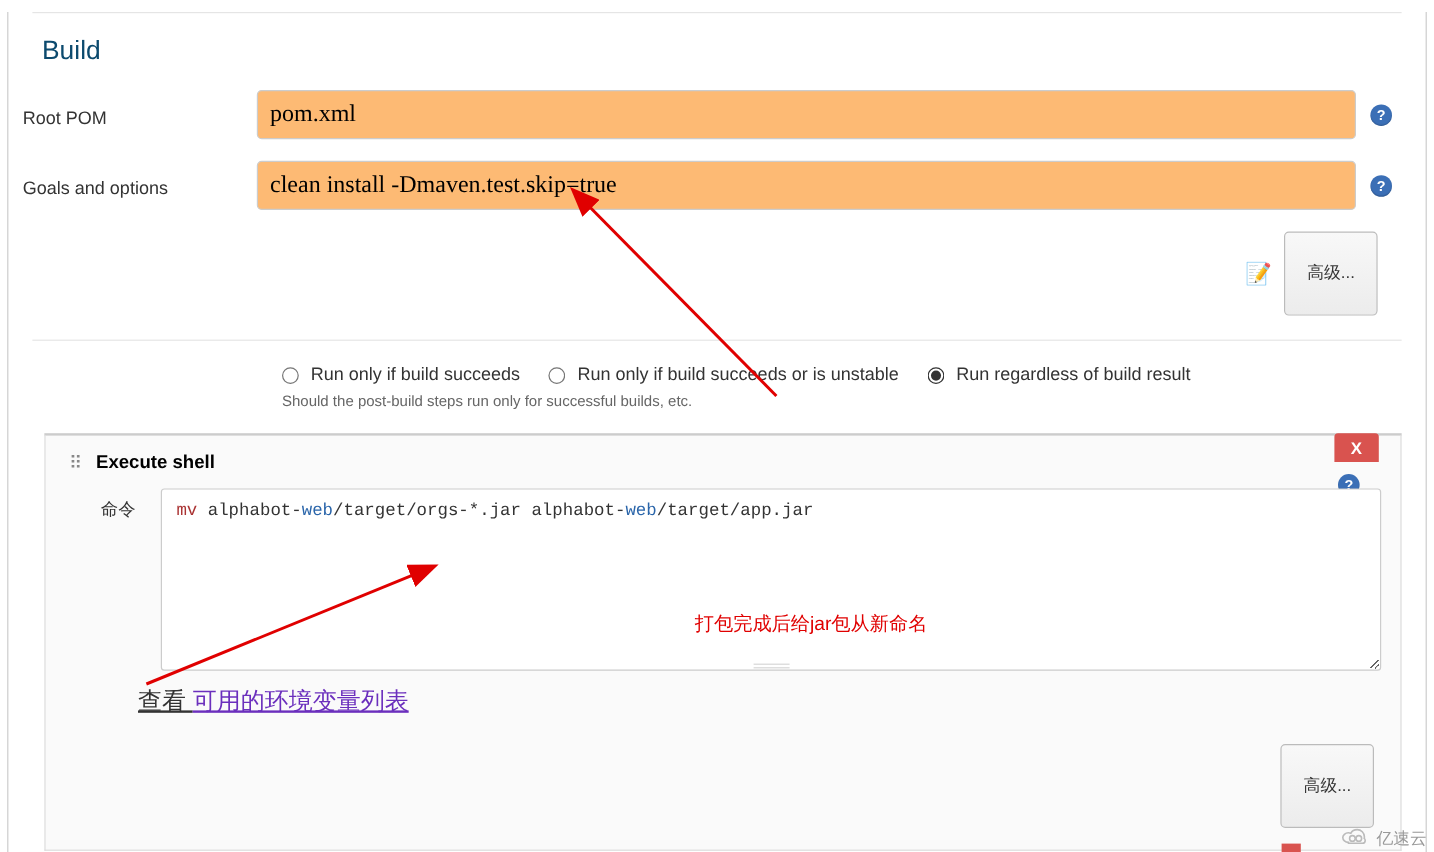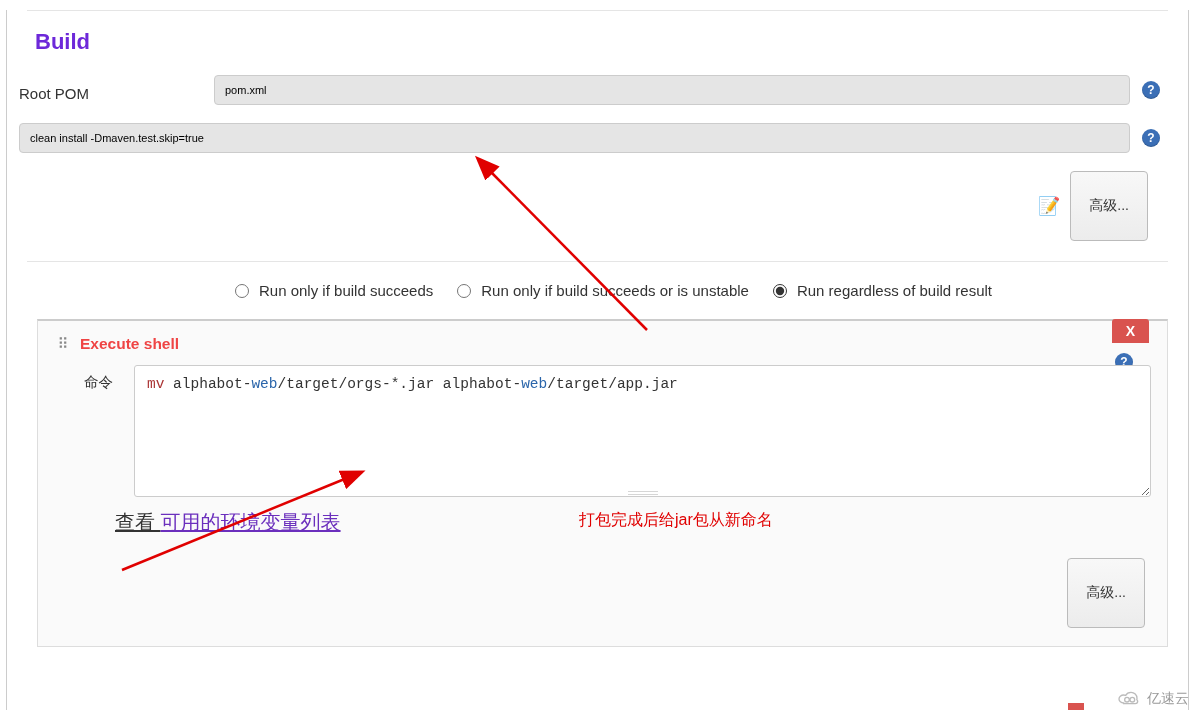--- a/index.html
+++ b/index.html
@@ -20,45 +20,46 @@
       padding: 0 0 20px 0;
       height: 710px;
       position: relative;
     }
     .top-divider {
       border-top: 1px solid #e5e5e5;
       margin: 10px 20px 0 20px;
     }
     .section-title {
       font-size: 22px;
-      font-weight: bold;
-      color: #6d28d9;
+      font-weight: normal;
+      color: #0c4a6e;
       margin: 18px 0 20px 28px;
     }
     .form-row {
       display: flex;
       align-items: center;
       margin: 0 20px 18px 12px;
       gap: 0;
     }
     .form-label {
       width: 195px;
       font-size: 15px;
       color: #333;
       font-weight: normal;
       padding-top: 6px;
     }
     .form-input {
       flex: 1;
       padding: 8px 10px;
-      font-size: 11px;
+      font-size: 20px;
       border: 1px solid #ccc;
       border-radius: 4px;
-      background: #e5e5e5;
+      background: #fdba74;
       margin-right: 12px;
+      font-family: Liberation Serif, serif;
     }
     .help-icon {
       width: 18px;
       height: 18px;
       border-radius: 50%;
       background: #3b6fb6;
       color: #fff;
       font-size: 12px;
       font-weight: bold;
       display: inline-flex;
@@ -145,21 +146,21 @@
       justify-content: center;
       color: #888;
       font-size: 15px;
       margin-right: 10px;
       cursor: move;
       letter-spacing: -2px;
     }
     .step-title {
       font-weight: bold;
       font-size: 15.5px;
-      color: #ef4444;
+      color: #000000;
     }
     .delete-btn {
       position: absolute;
       top: -2px;
       right: 18px;
       background: #d9534f;
       color: #fff;
       border: none;
       border-radius: 3px 3px 0 0;
       padding: 4px 14px;
@@ -178,21 +179,21 @@
       margin: 0 0 12px 30px;
     }
     .cmd-label {
       width: 50px;
       font-size: 14.5px;
       color: #333;
       padding-top: 8px;
     }
     .cmd-textarea {
       flex: 1;
-      height: 132px;
+      height: 152px;
       border: 1px solid #ccc;
       border-radius: 3px;
       padding: 10px 12px;
       background: #fff;
       font-family: "Courier New", monospace;
       font-size: 14.5px;
       resize: vertical;
       white-space: pre;
       overflow: auto;
     }
@@ -223,21 +224,20 @@
       font-size: 16px;
       pointer-events: none;
     }
     .watermark {
       position: absolute;
       bottom: 2px;
       right: 6px;
       font-size: 14px;
       color: #999;
       display: flex;
-      align-items: center;
       gap: 4px;
     }
     .watermark-icon {
       width: 28px; height: 16px;
       display: inline-block;
     }
     .redbar {
       position: absolute;
       bottom: 0; right: 104px;
       width: 16px; height: 16px;
@@ -262,20 +262,21 @@
 
   <h2 class="section-title">Build</h2>
 
   <div class="form-row">
     <div class="form-label">Root POM</div>
     <input class="form-input" type="text" value="pom.xml" style="">
     <span class="help-icon">?</span>
   </div>
 
   <div class="form-row">
+    <div class="form-label">Goals and options</div>
     <input class="form-input" type="text" value="clean install -Dmaven.test.skip=true" style="">
     <span class="help-icon">?</span>
   </div>
 
   <div class="advanced-row">
     <span class="edit-icon">📝</span>
     <button class="btn">高级...</button>
   </div>
 
   <div class="divider"></div>
@@ -288,20 +289,21 @@
     </div>
     <div class="radio-option">
       <input type="radio" name="poststep" id="r2" style="">
       <label for="r2">Run only if build succeeds or is unstable</label>
     </div>
     <div class="radio-option">
       <input type="radio" name="poststep" id="r3" checked="" style="">
       <label for="r3">Run regardless of build result</label>
     </div>
   </div>
+  <div class="helptext">Should the post-build steps run only for successful builds, etc.</div>
 
   <div class="step-panel">
     <button class="delete-btn">X</button>
     <span class="help-icon step-help">?</span>
 
     <div class="step-header">
       <span class="drag-handle">⠿</span>
       <span class="step-title">Execute shell</span>
     </div>
 

